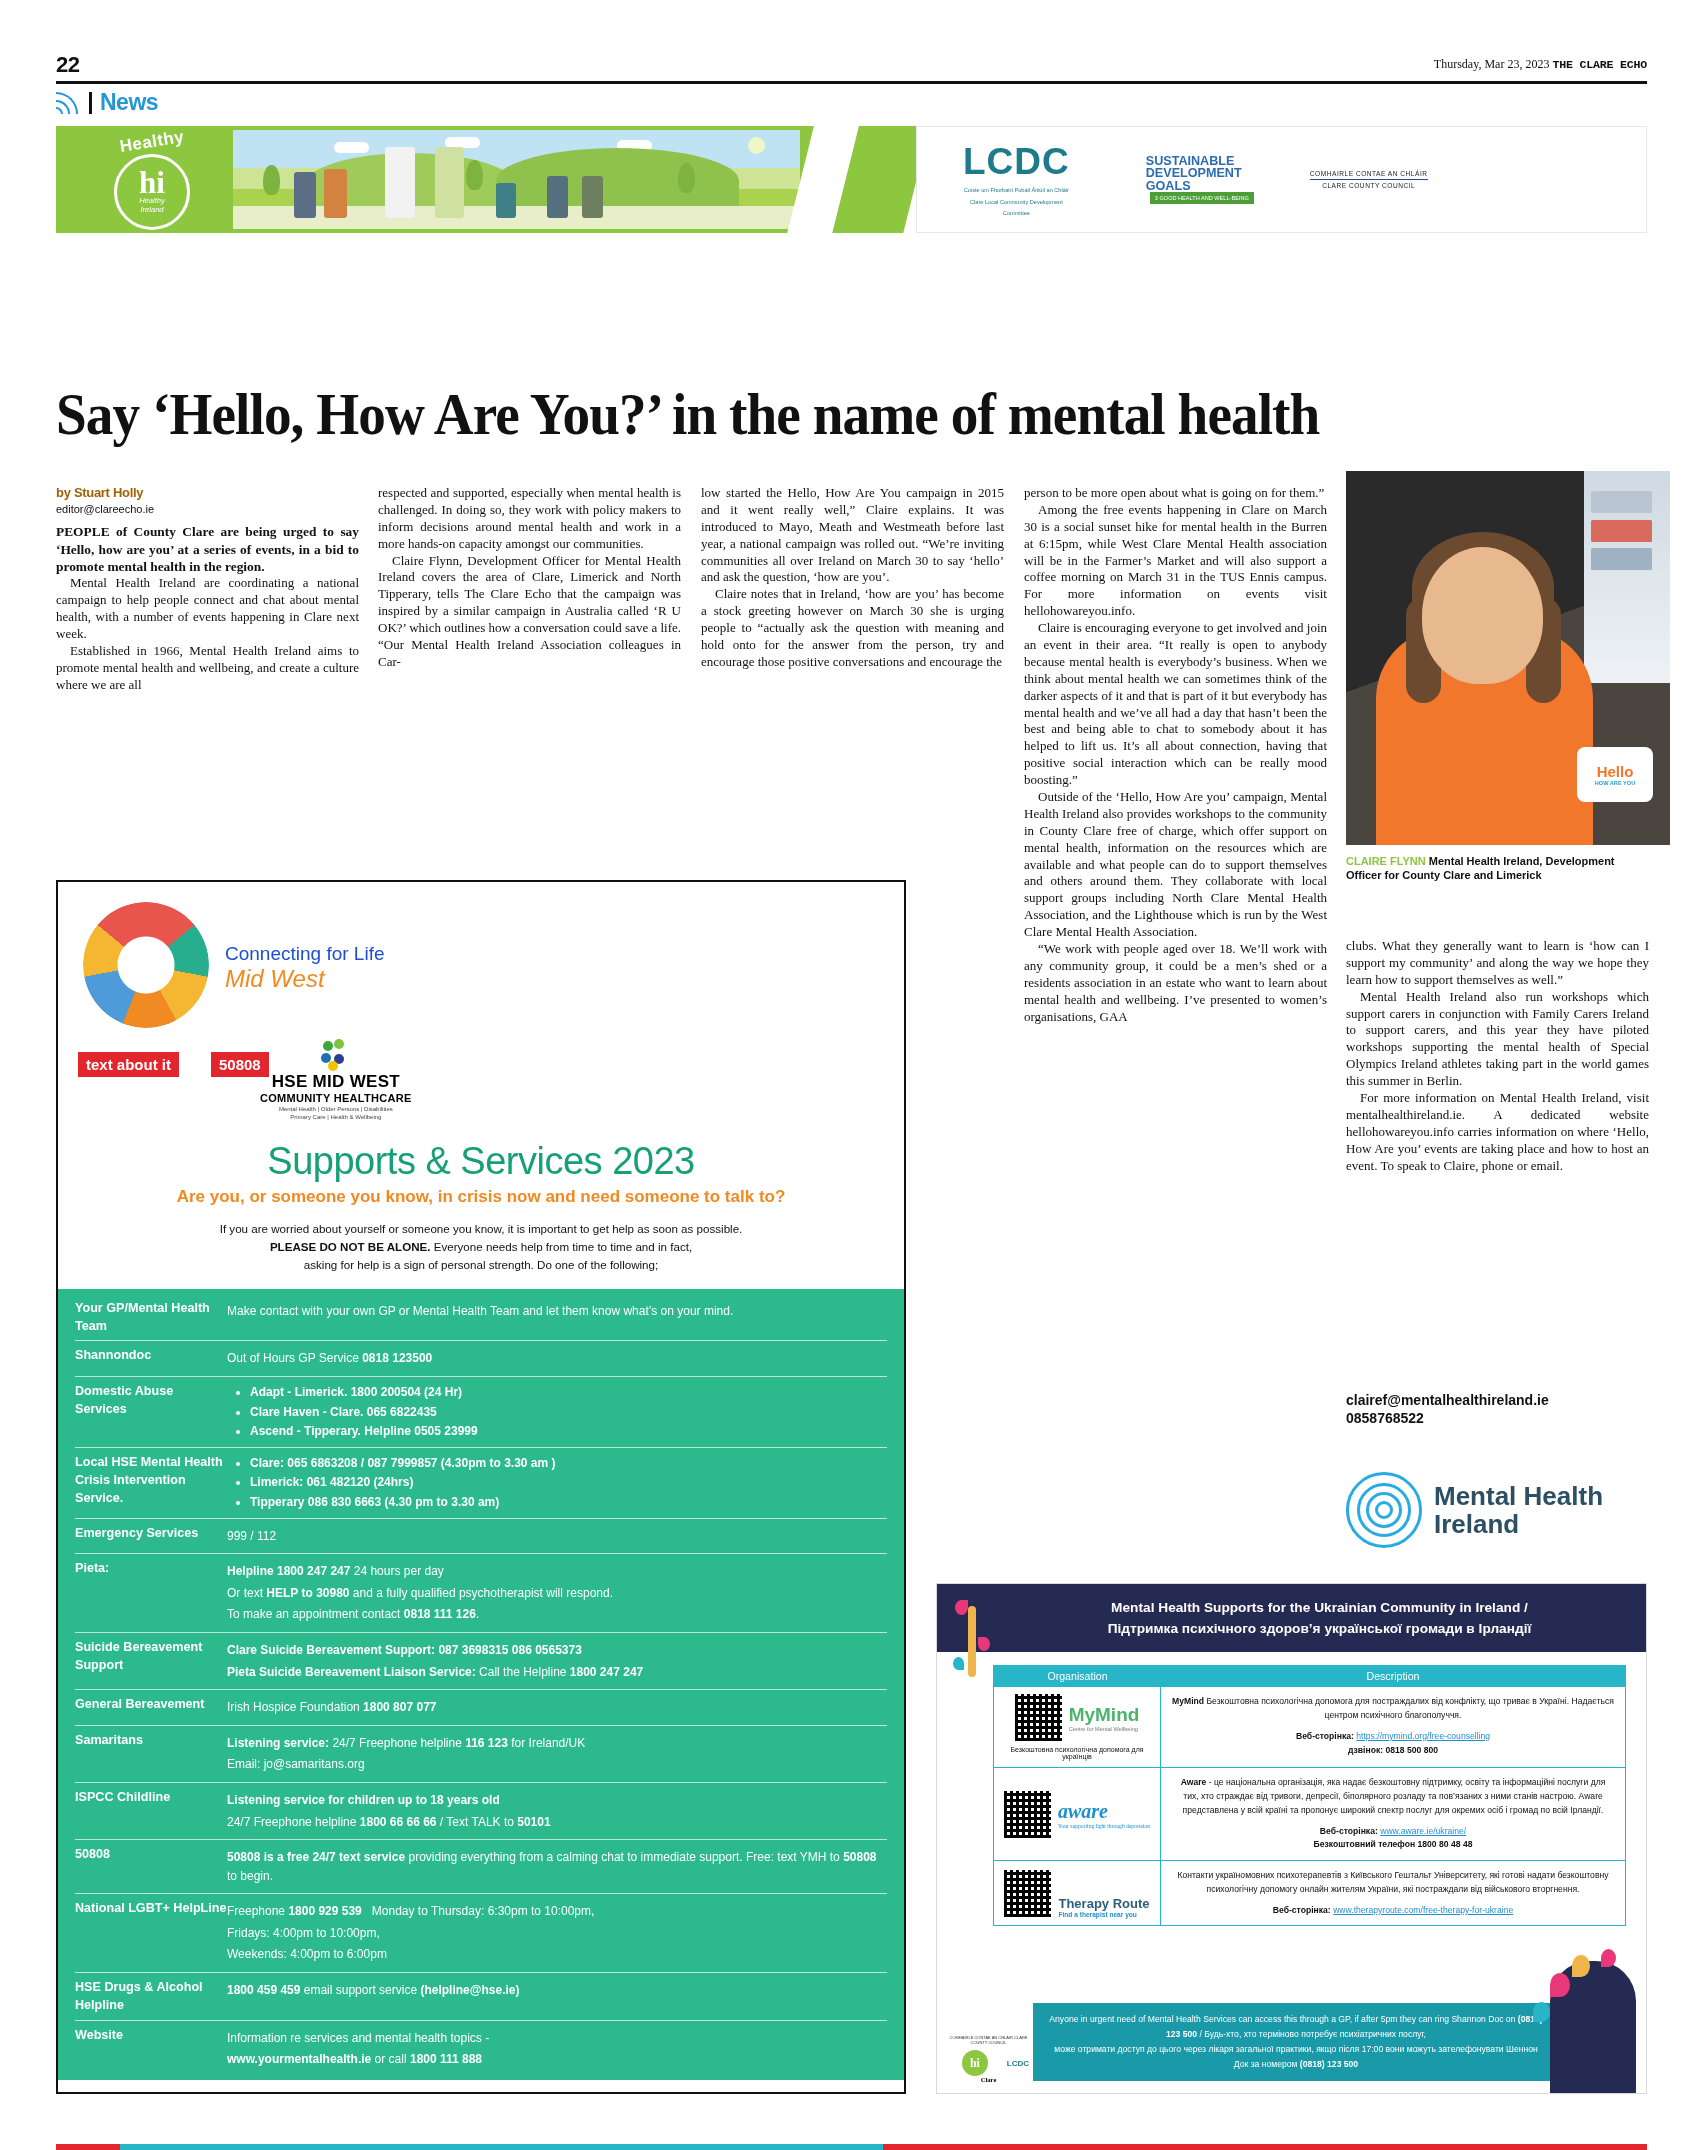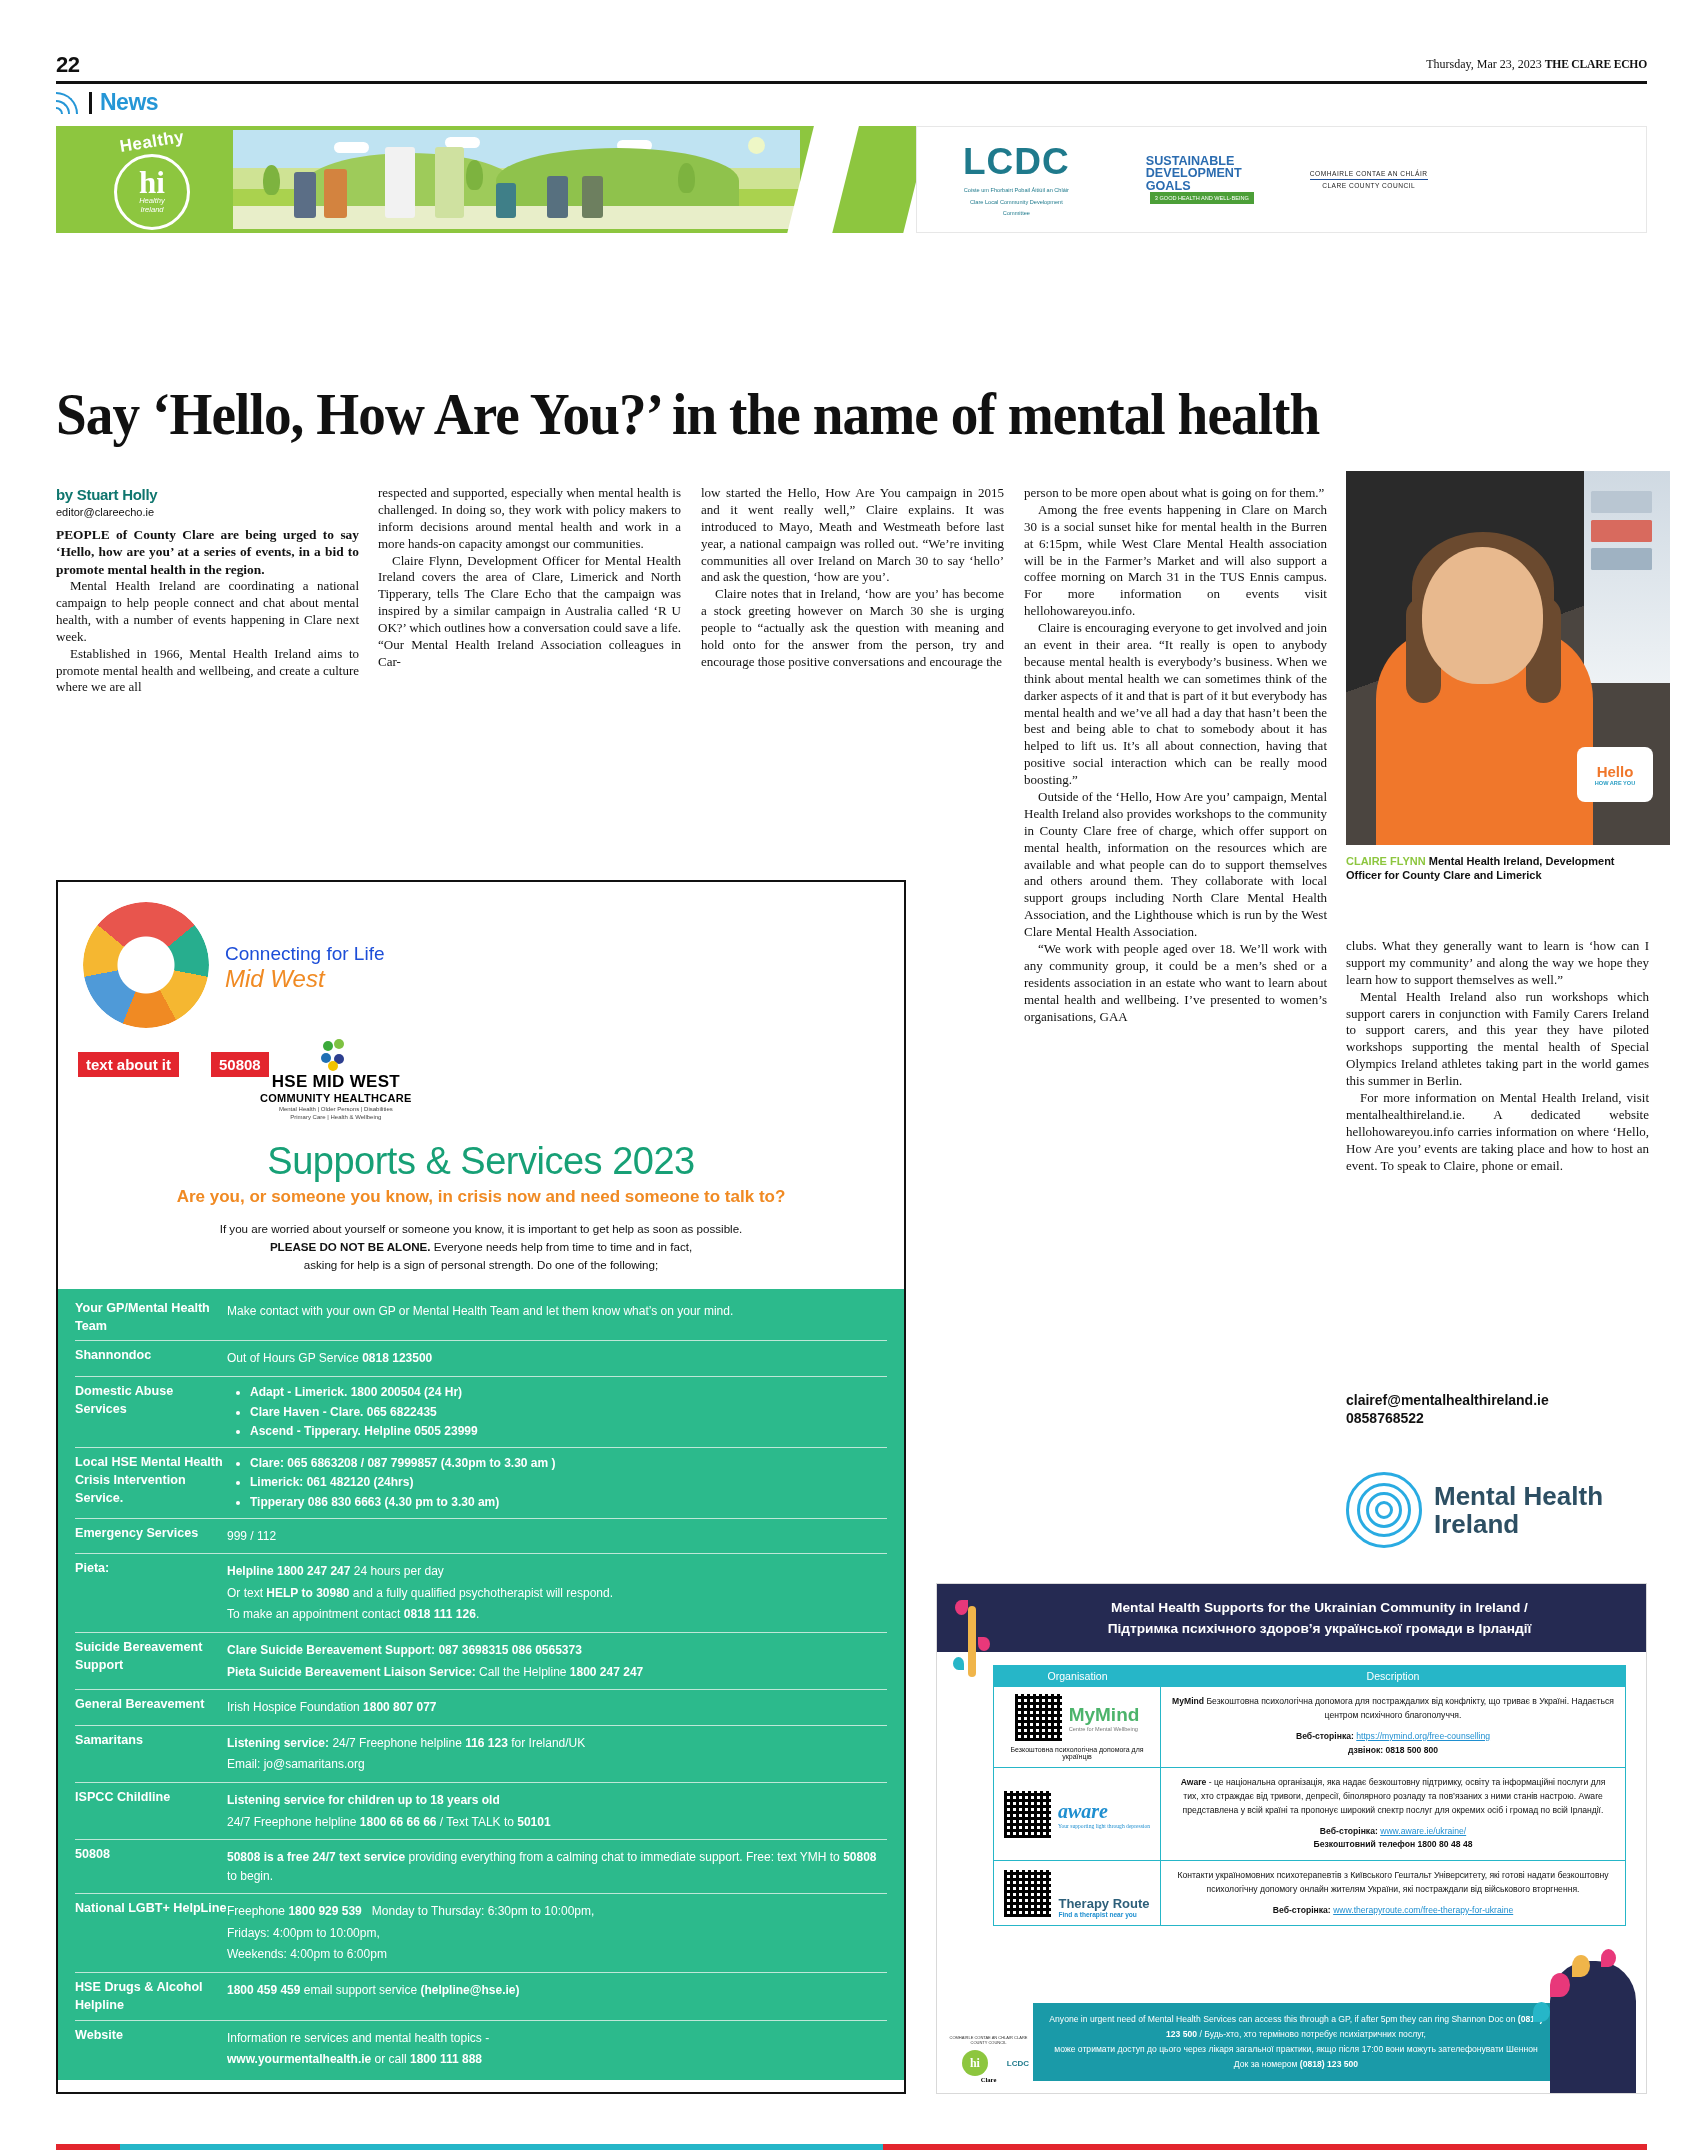--- a/index.html
+++ b/index.html
@@ -13,21 +13,21 @@
 
   
   .page { position:absolute; inset:0; padding: 0; }
 
   
   .pg-head { position:absolute; left:56px; right:56px; top:52px; height:30px; }
   .pg-num  { position:absolute; left:0; top:0; font-family:"Liberation Sans",sans-serif;
              font-weight:bold; font-size:22px; color:#111; letter-spacing:-0.5px; }
   .pg-date { position:absolute; right:0; top:5px; font-family:"Liberation Serif",serif;
              font-size:12px; color:#111; }
-  .pg-date b { font-family:Liberation Serif, serif; font-weight:bold; font-size:11.6px; letter-spacing:-0.2px;}
+  .pg-date b { font-family:Liberation Mono, monospace; font-weight:bold; font-size:11.6px; letter-spacing:-0.2px;}
   .rule-top { position:absolute; left:56px; right:56px; top:81px; height:2.5px; background:#111; }
 
   
   .flag { position:absolute; left:56px; top:87px; height:31px; display:flex; align-items:center; gap:8px;}
   .wifi-ico { width:25px; height:23px; position:relative; }
   .wifi-ico i { position:absolute; left:0; bottom:0; border:2.5px solid #2596d6; border-radius:0 100% 0 0;
                 border-left:none; border-bottom:none; display:block; }
   .wifi-ico i:nth-child(1){ width:7px; height:7px;}
   .wifi-ico i:nth-child(2){ width:14px; height:14px;}
   .wifi-ico i:nth-child(3){ width:22px; height:22px;}
@@ -87,22 +87,22 @@
 
   
   .col { position:absolute; top:485px; width:303px; font-size:13px; line-height:1.30;
          text-align:justify; color:#111; }
   .col p { text-indent:14px; margin:0; }
   .col p.first { text-indent:0; }
   .col p.lead { font-weight:bold; font-size:13.4px; text-indent:0; }
   .c1{ left:56px; } .c2{ left:378px; } .c3{ left:701px; }
   .c4{ left:1024px; } .c5{ left:1346px; }
 
-  .byline { font-family:"Liberation Sans",sans-serif; font-weight:bold; font-size:15px;
-            color:#0f766e; letter-spacing:-0.3px; }
+  .byline { font-family:"Liberation Sans",sans-serif; font-weight:bold; font-size:13px;
+            color:#a16207; letter-spacing:-0.3px; }
   .byline-mail { font-family:"Liberation Sans",sans-serif; font-size:11px; color:#111; margin-bottom:7px; }
 
   
   .photo { position:absolute; left:1346px; top:471px; width:324px; height:374px; overflow:hidden;
            background:#8d8d8d; }
   .ph-bg  { position:absolute; inset:0; background:linear-gradient(160deg,#2a2a2a 0 45%, #4b4540 45% 100%); }
   .ph-win { position:absolute; right:0; top:0; width:86px; height:212px;
             background:linear-gradient(#cfd9e2,#eef2f5); }
   .ph-win i{ position:absolute; left:7px; width:61px; height:22px; background:#b9c6d2; border-radius:1.5px;}
   .ph-win i:nth-child(1){top:20px;} .ph-win i:nth-child(2){top:49px;background:#d86a5e;}

